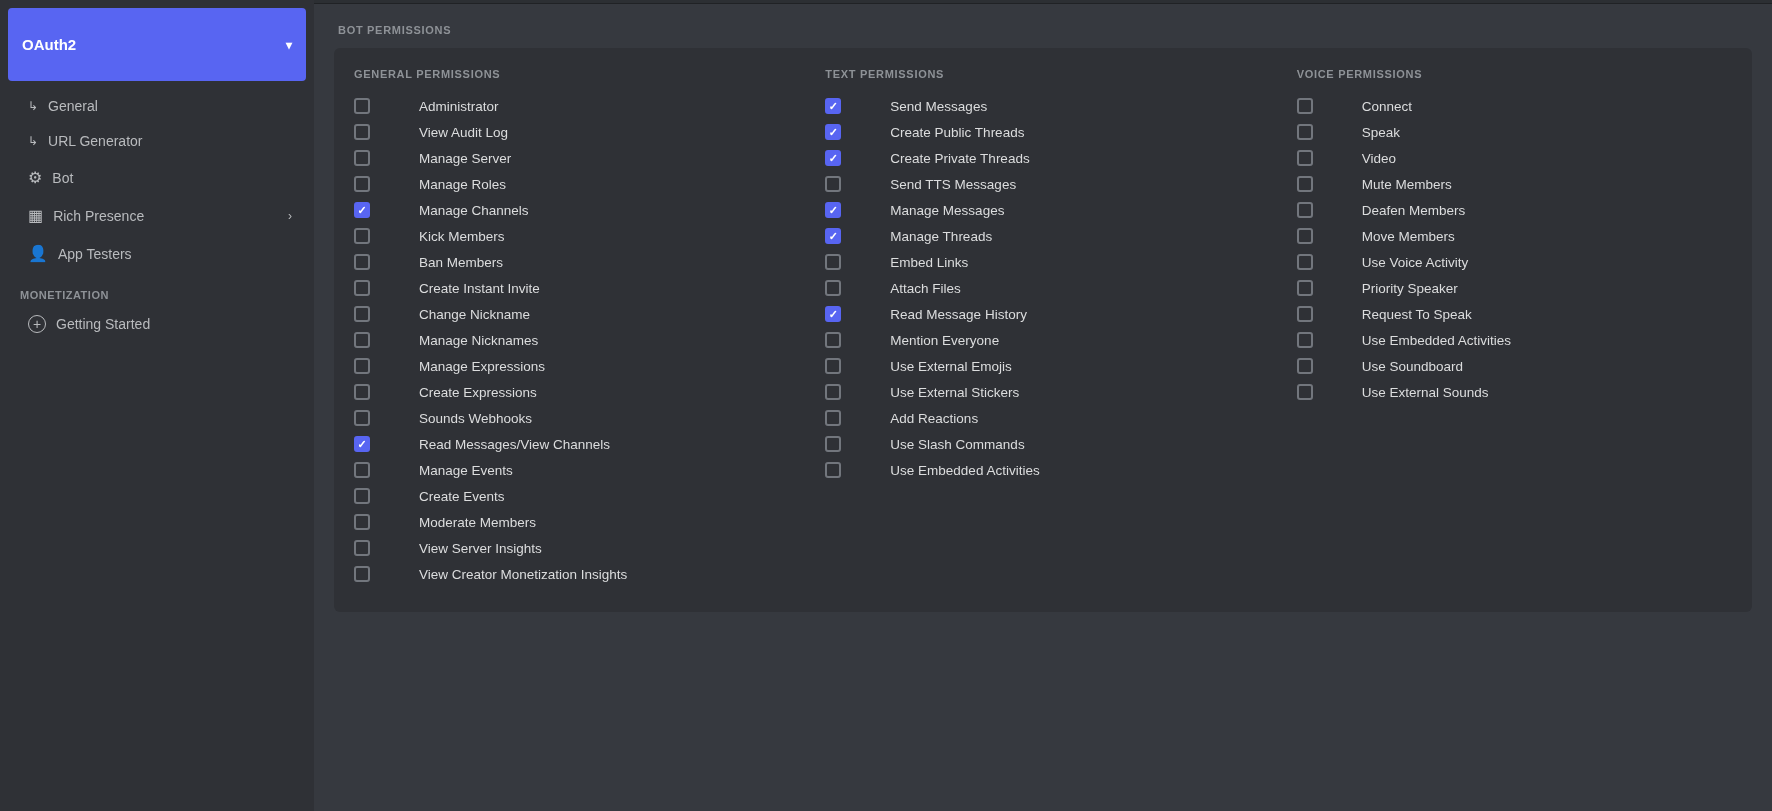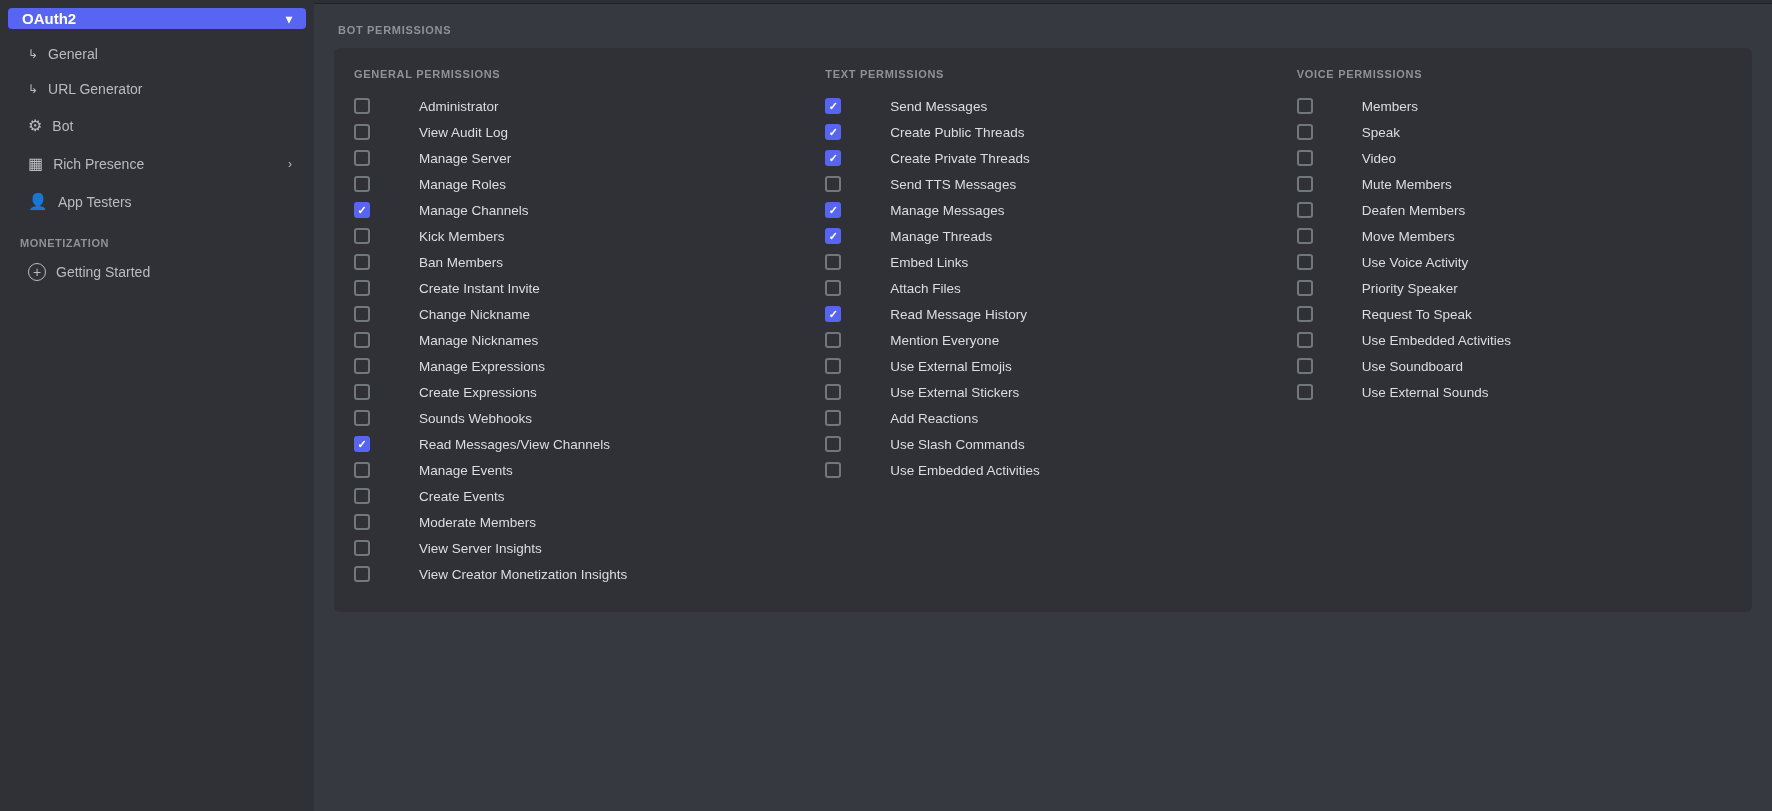--- a/index.html
+++ b/index.html
@@ -24,21 +24,21 @@
     }
 
     .sidebar-top-button {
       display: flex;
       align-items: center;
       justify-content: space-between;
       background: #5865f2;
       color: #fff;
       font-weight: 600;
       font-size: 15px;
-      padding: 2px 14px;
+      padding: 28px 14px;
       margin: 0 8px 8px 8px;
       border-radius: 4px;
       cursor: pointer;
     }
     .sidebar-top-button .chevron {
       font-size: 12px;
     }
 
     .sidebar-item {
       display: flex;
@@ -360,21 +360,21 @@
               <span class="perm-label">Use Embedded Activities</span>
             </div>
           </div>
       </div>
 
       <div class="perm-col">
         <div class="perm-col-header">VOICE PERMISSIONS</div>
         <div id="voice-perms-list">
             <div class="perm-item">
               <div class="perm-checkbox"></div>
-              <span class="perm-label">Members</span>
+              <span class="perm-label">Connect</span>
             </div>
             <div class="perm-item">
               <div class="perm-checkbox"></div>
               <span class="perm-label">Speak</span>
             </div>
             <div class="perm-item">
               <div class="perm-checkbox"></div>
               <span class="perm-label">Video</span>
             </div>
             <div class="perm-item">

